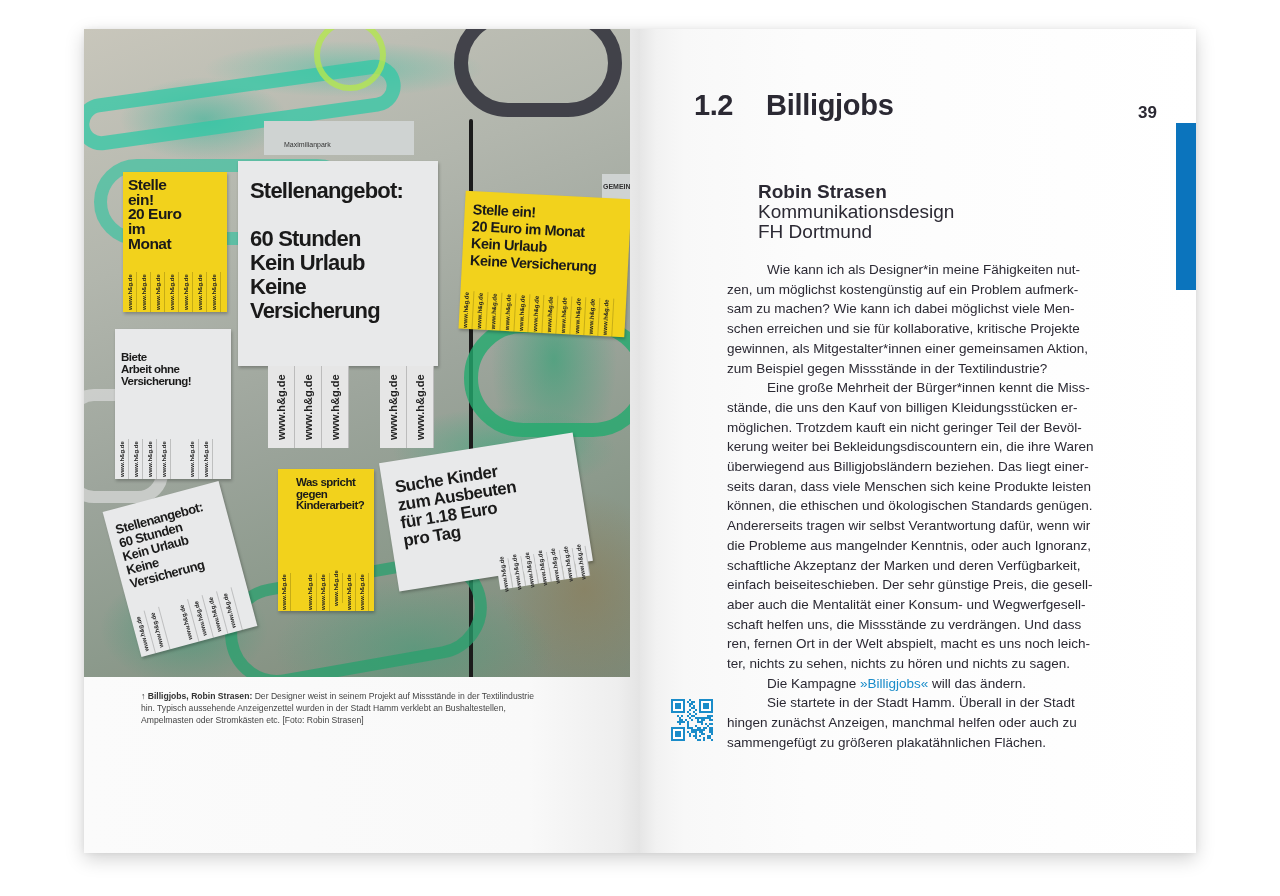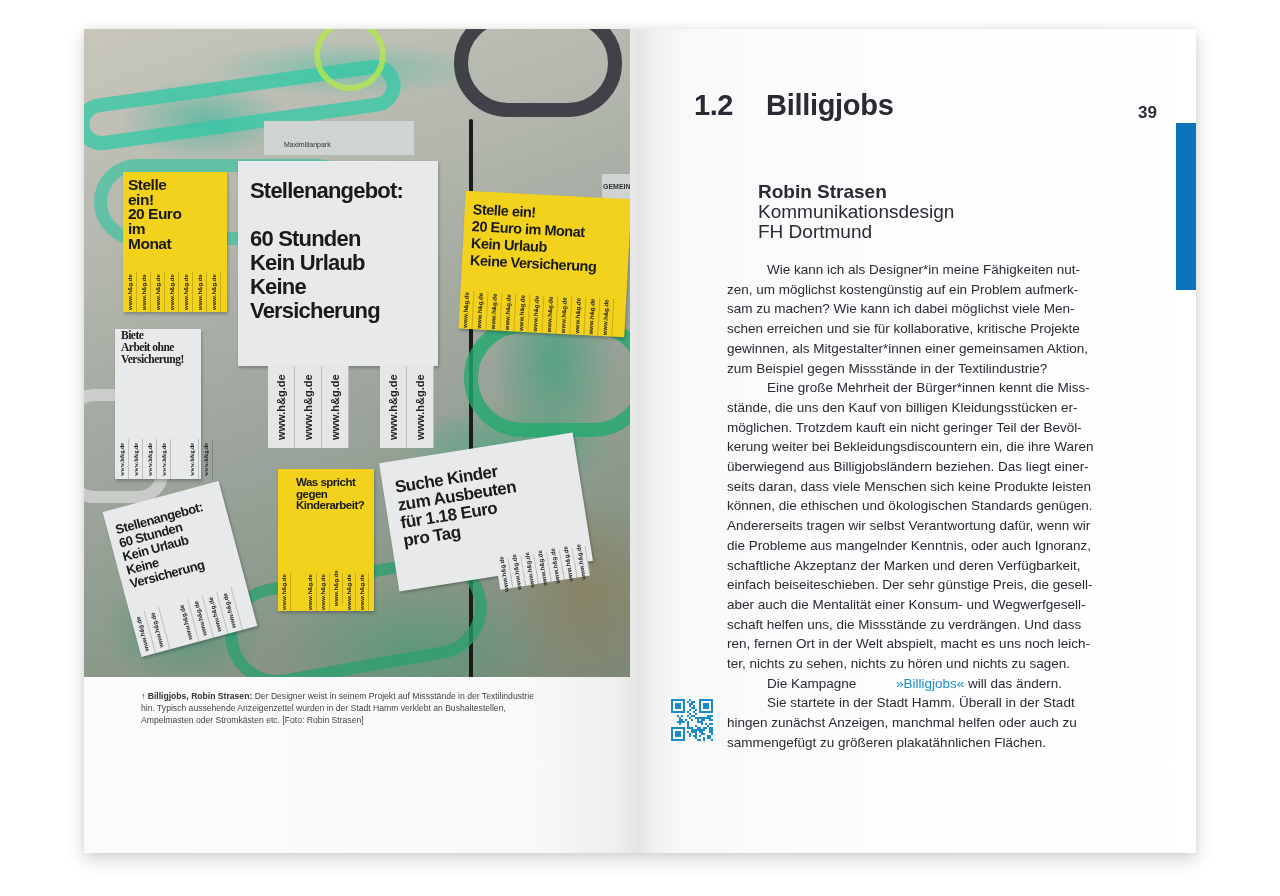--- a/index.html
+++ b/index.html
@@ -81,21 +81,21 @@
   .author {
     position: absolute; left: 118px; top: 153px; font-size: 19px; line-height: 20px; color: #2b2933;
   }
   .author .name { font-weight: bold; }
   .body-text {
     position: absolute; left: 87px; top: 231px; width: 410px;
     font-size: 13.5px; line-height: 19.7px; color: #2b2933;
   }
   .body-text .line { display: block; white-space: nowrap; }
   .body-text .indent { padding-left: 40px; }
-  .link { color: #1a8cc9; margin-left: 36px; }
+  .link { color: #1a8cc9; }
   .qr {
     position: absolute; left: 31px; top: 670px; width: 42px; height: 42px;
   }
 </style>
 </head>
 <body>
 
 <div class="spread">
 
   <div class="page-left">
@@ -164,21 +164,21 @@
           <div class="strip" style="width:14px;height:38px;">www.h&amp;g.de</div>
           <div class="strip" style="width:14px;height:38px;">www.h&amp;g.de</div>
           <div class="strip" style="width:14px;height:38px;">www.h&amp;g.de</div>
           <div class="strip" style="width:14px;height:38px;">www.h&amp;g.de</div>
           <div class="strip" style="width:14px;height:38px;">www.h&amp;g.de</div>
           <div class="strip" style="width:14px;height:38px;">www.h&amp;g.de</div>
           <div class="strip" style="width:14px;height:38px;">www.h&amp;g.de</div>
         </div>
       </div>
 
-      <div class="poster white" style="left:31px;top:300px;width:86px;height:150px;padding:0 6px;font-family:Liberation Serif, serif;">
+      <div class="poster white" style="left:31px;top:300px;width:116px;height:150px;padding:22px 6px;">
         <div class="txt" style="font-size:11.5px;line-height:12px;">Biete
 Arbeit ohne
 Versicherung!</div>
         <div class="strips" style="height:40px;">
           <div class="strip" style="width:14px;height:40px;">www.h&amp;g.de</div>
           <div class="strip" style="width:14px;height:40px;">www.h&amp;g.de</div>
           <div class="strip" style="width:14px;height:40px;">www.h&amp;g.de</div>
           <div class="strip" style="width:14px;height:40px;">www.h&amp;g.de</div>
           <div style="width:14px;height:40px;"></div>
           <div class="strip" style="width:14px;height:40px;">www.h&amp;g.de</div>

